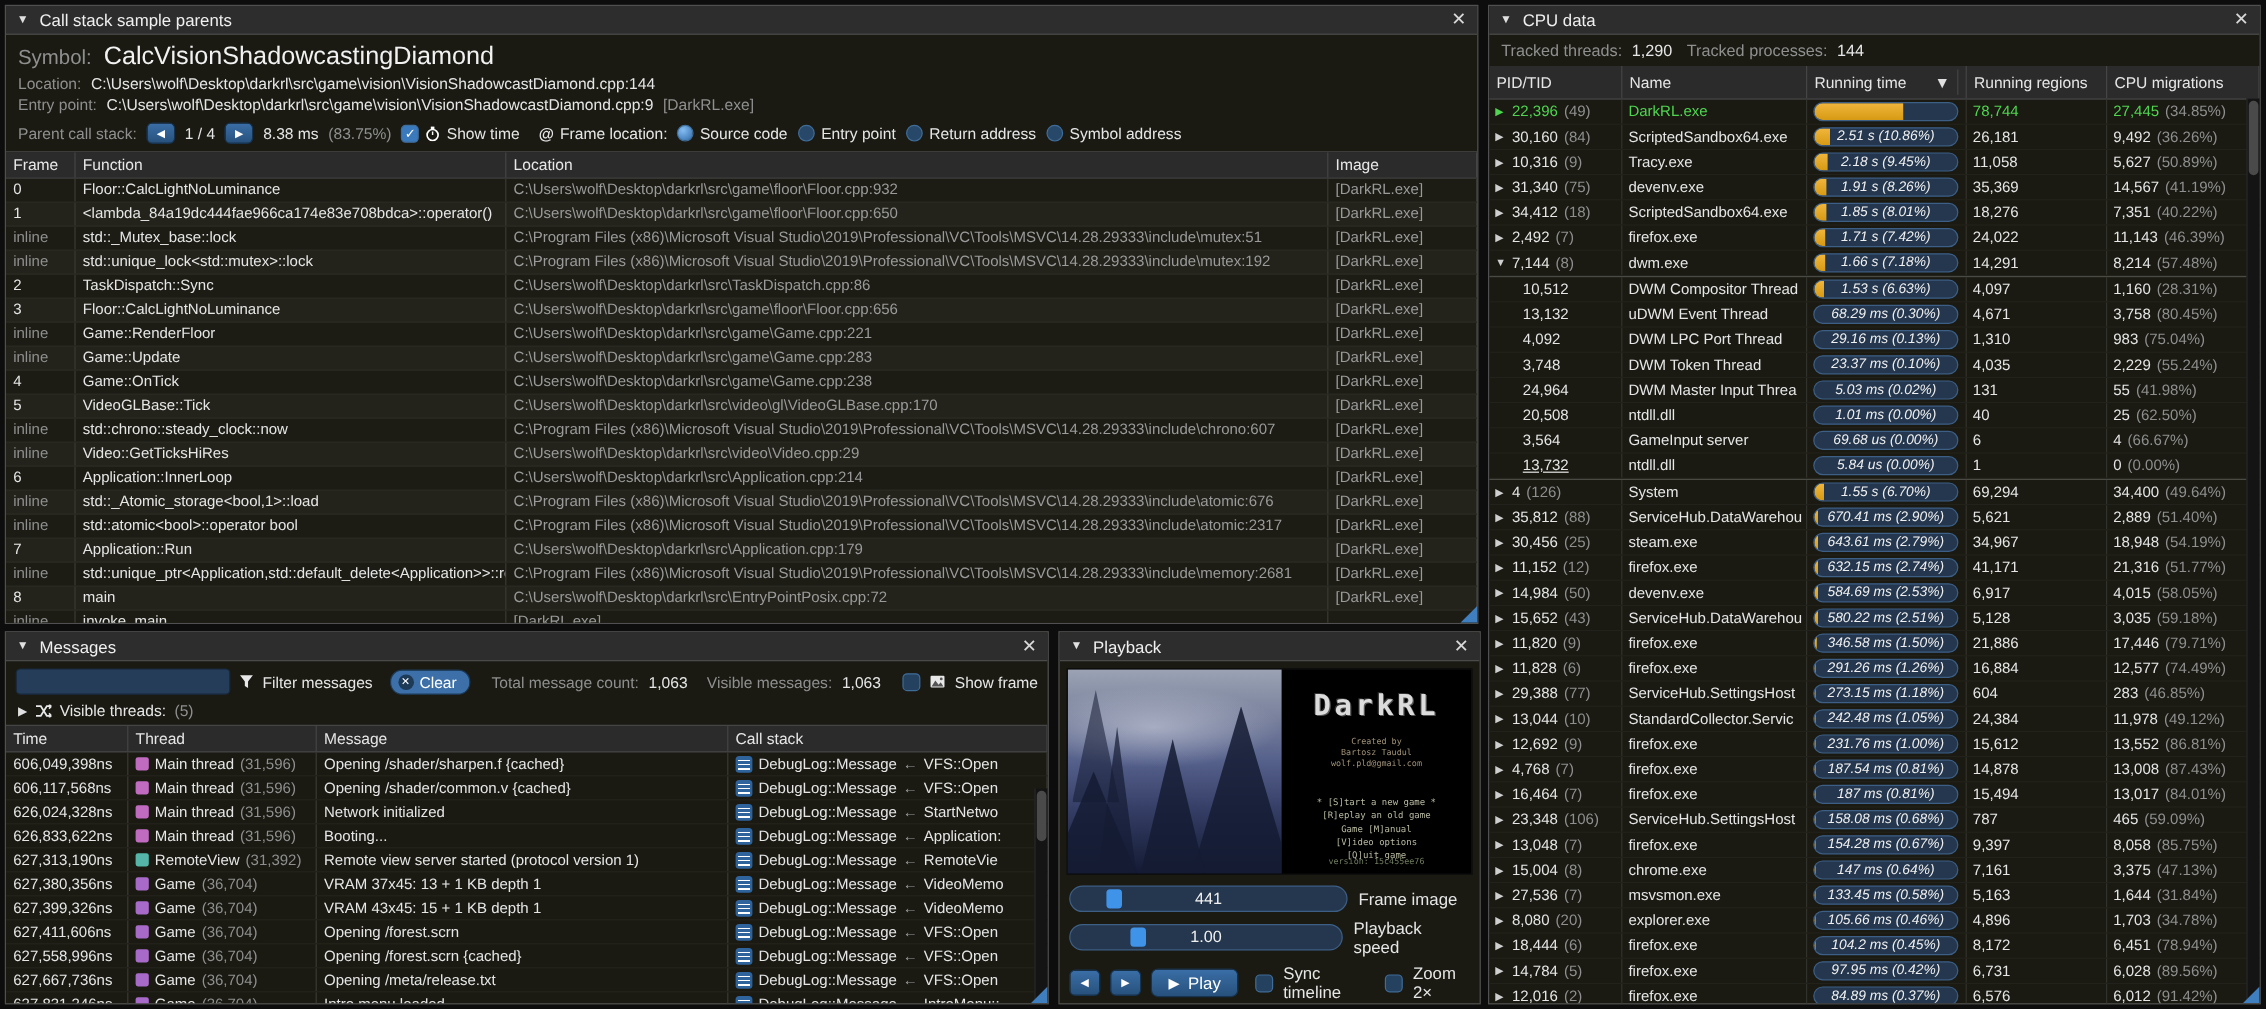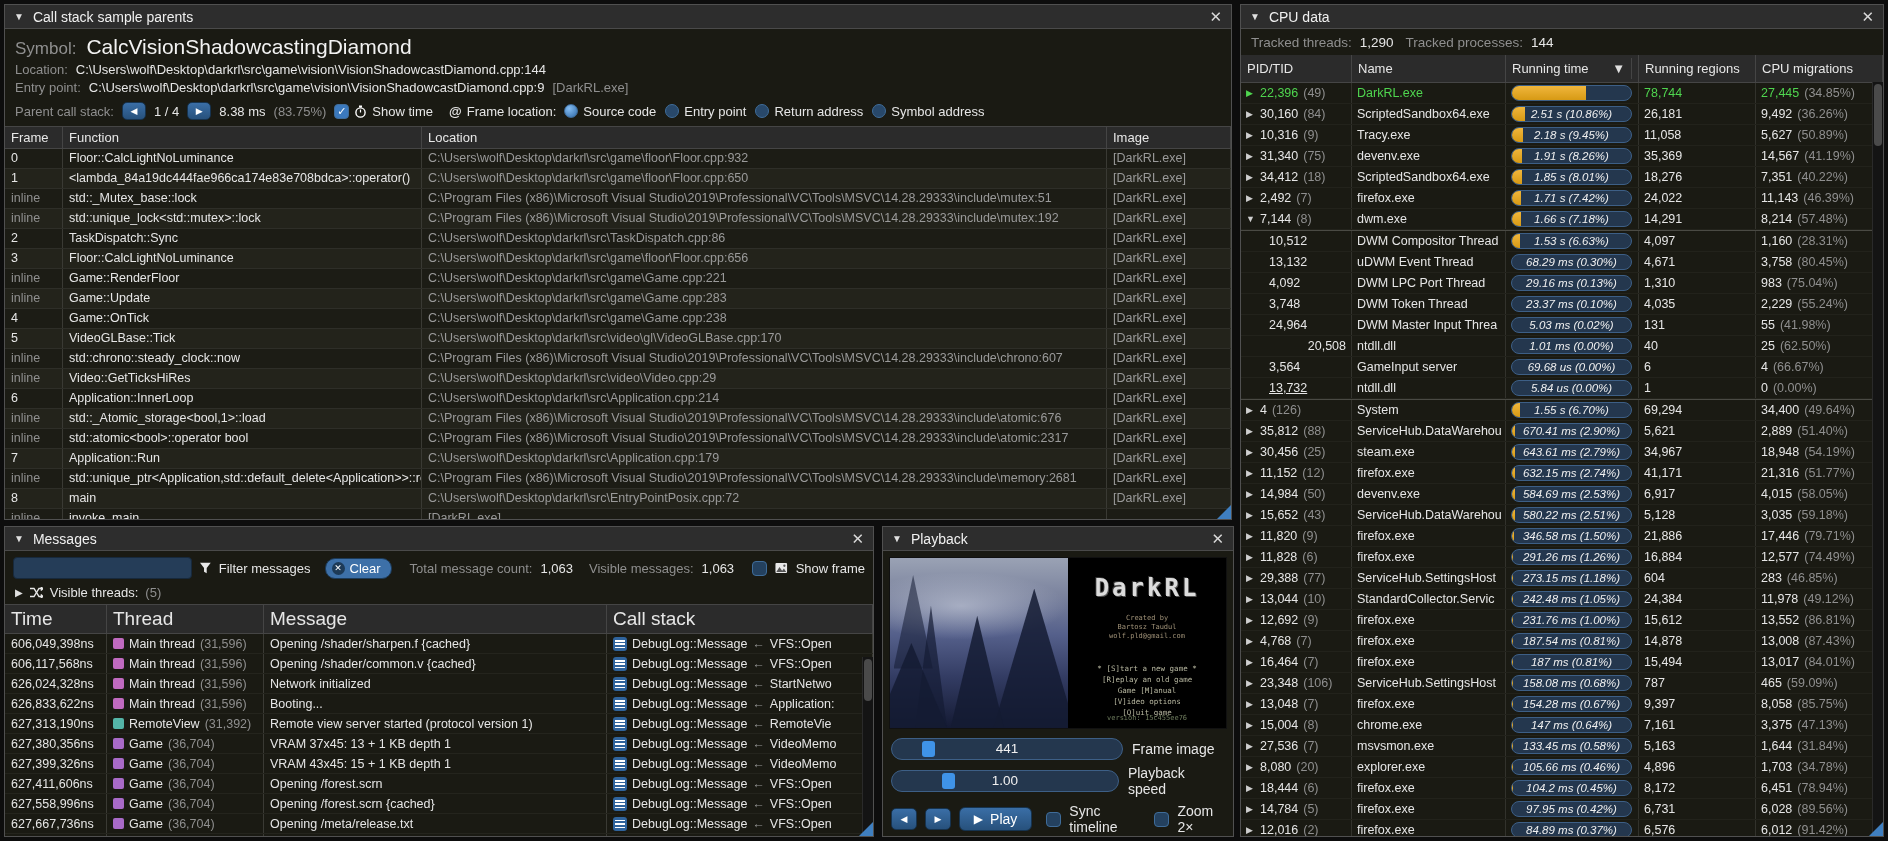--- a/index.html
+++ b/index.html
@@ -47,21 +47,21 @@
   #p-msg { left:4px; top:526px; width:870px; height:311px; overflow:hidden; }
   .msg-toolbar { display:flex; align-items:center; gap:8px; padding:6px 8px 4px 8px; font-size:13px; white-space:nowrap; overflow:hidden; }
   .filter-input { width:200px; height:22px; background:#253d58; border:1px solid #17293c; border-radius:4px; }
   .pillbtn { display:inline-flex; align-items:center; gap:5px; background:#3d70a8; border:1px solid #1c3a58;
     border-radius:10px; padding:2px 10px 2px 6px; color:#fff; }
   .xcirc { width:13px; height:13px; border-radius:50%; background:#1d3a57; color:#fff; font-size:9px;
     display:inline-flex; align-items:center; justify-content:center; }
   .vt-row { display:flex; align-items:center; gap:7px; padding:2px 10px 4px 10px; font-size:13px; }
   .grid-msg { display:grid; grid-template-columns:102px 157px 343px 1fr; }
   .msg-head { background:#2b2b2b; border-top:1px solid #454545; border-bottom:1px solid #454545; }
-  .msg-head span { padding:3px 6px; font-size:19px; border-right:1px solid #454545; }
+  .msg-head span { padding:3px 6px; font-size:13px; border-right:1px solid #454545; }
   .msg-row { border-bottom:1px solid #24241d; }
   .msg-row .cell { padding:2px 6px; border-right:1px solid #3a3a34; white-space:nowrap; overflow:hidden; min-height:19px;
     display:flex; align-items:center; gap:5px; font-size:12.5px; }
   .swatch { width:11px; height:11px; border-radius:2px; flex:none; }
   .lsticon { width:14px; height:14px; border-radius:3px; background:#2f639c; flex:none; position:relative; }
   .lsticon::before { content:""; position:absolute; left:2px; right:2px; top:3px; height:9px;
     background:repeating-linear-gradient(#fff 0 1.5px, transparent 1.5px 3.4px); }
   .scrollbar { position:absolute; top:0; bottom:0; width:11px; background:#141414; border-left:1px solid #2a2a2a; }
   .thumb { position:absolute; left:1px; right:1px; background:#4a4a4a; border-radius:4px; }
 
@@ -804,21 +804,21 @@
             <span class="btxt">5.03 ms (0.02%)</span>
           </span>
         </span>
         <span class="cell">131</span>
         <span class="cell">
           <span>55</span>
           <span class="dim">(41.98%)</span>
         </span>
       </div>
       <div class="cpu-row grid-cpu">
-        <span class="cell" style="padding-left: 28px; justify-content: flex-end;">
+        <span class="cell" style="padding-left: 28px;">
           <span>20,508</span>
         </span>
         <span class="cell">ntdll.dll</span>
         <span class="cell">
           <span class="bar">
             <span class="fill" style="width: 0%;"></span>
             <span class="btxt">1.01 ms (0.00%)</span>
           </span>
         </span>
         <span class="cell">40</span>

